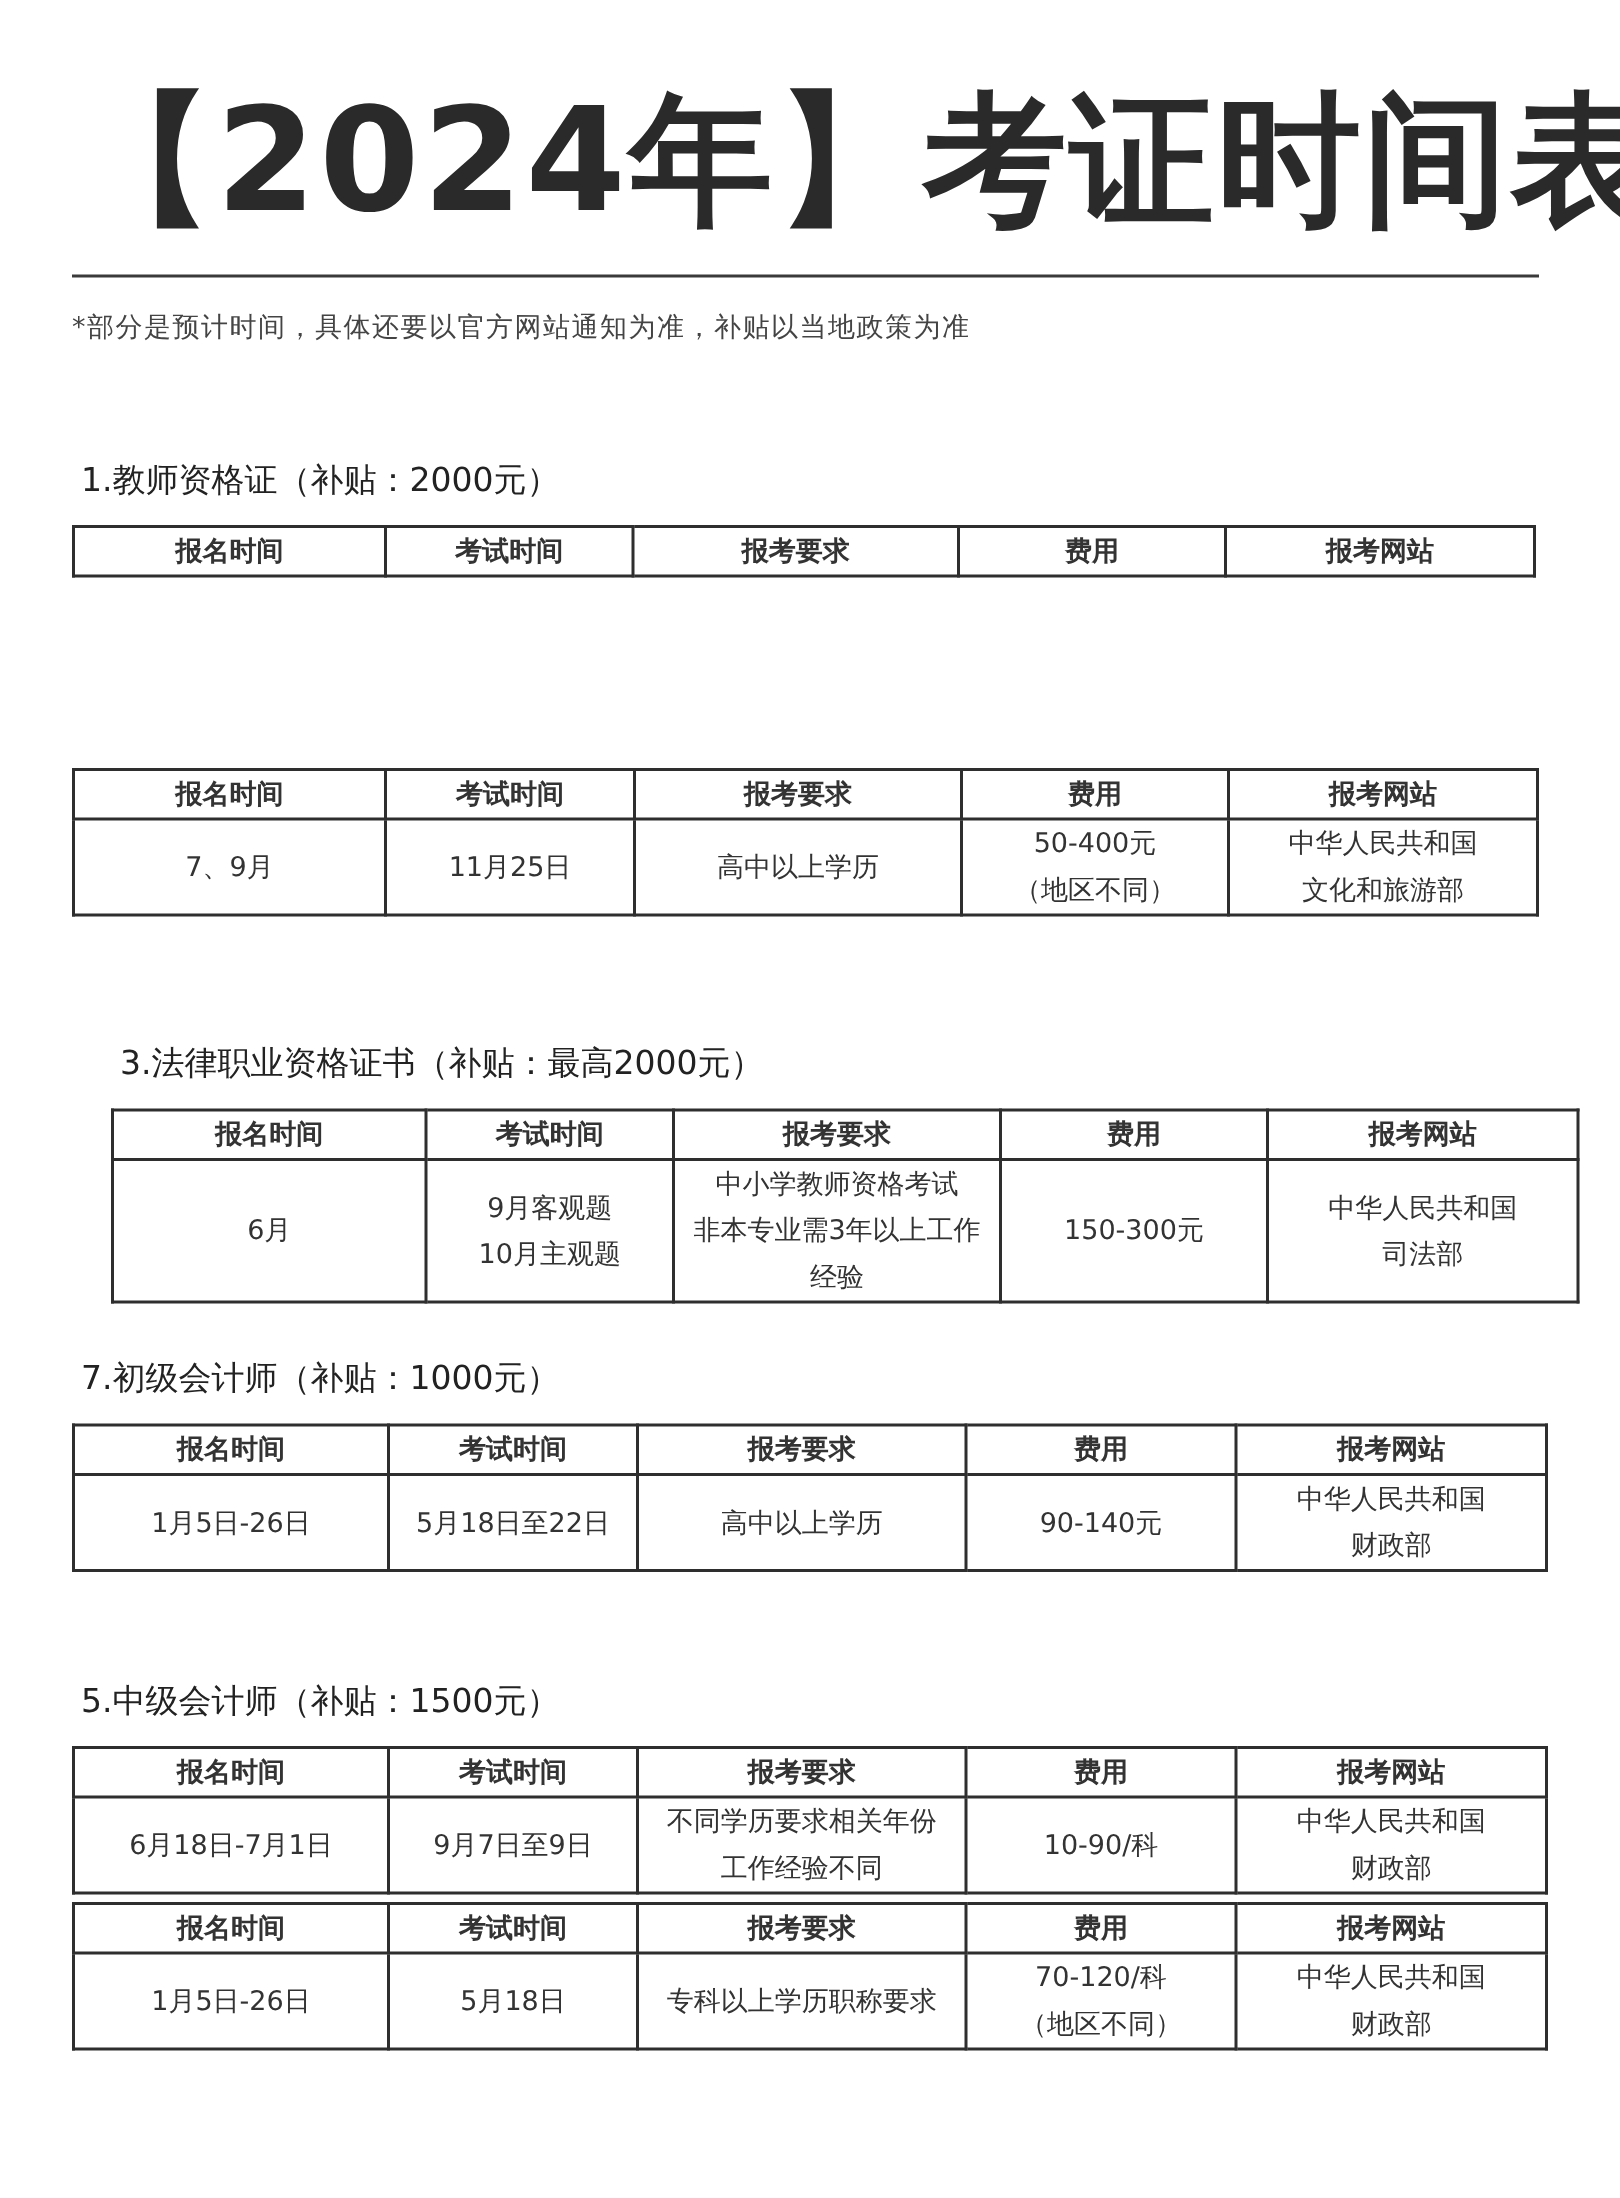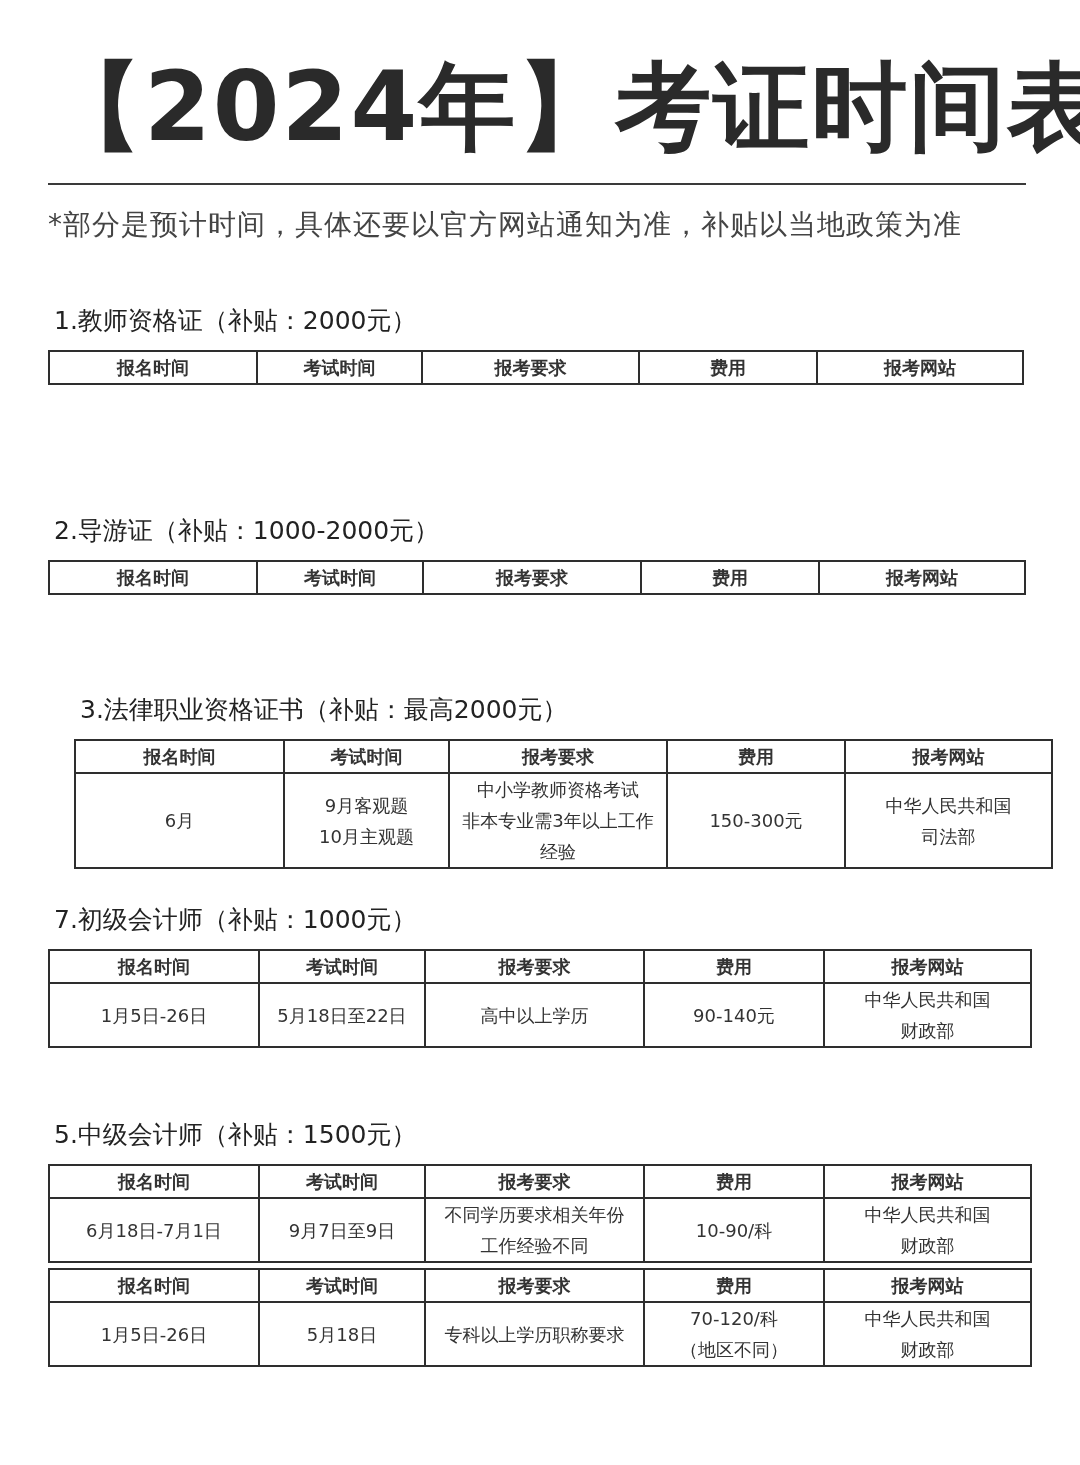--- a/index.html
+++ b/index.html
@@ -12,27 +12,27 @@
     position: absolute; left: 46px; top: 52px;
     font-size: 96px; font-weight: bold; letter-spacing: 2px;
     color: #2a2a2a; white-space: nowrap; line-height: 110px;
   }
   .divider {
     position: absolute; left: 48px; top: 183px; width: 978px; height: 2px;
     background: #3a3a3a;
   }
   .note {
     position: absolute; left: 48px; top: 206px;
-    font-size: 28px; color: #444; white-space: nowrap; letter-spacing: 1px;
+    font-size: 18px; color: #444; white-space: nowrap; letter-spacing: 1px;
   }
   .section {
     position: absolute; left: 48px;
   }
   .section-title {
-    font-size: 25px; color: #222; margin: 0 0 10px 6px; white-space: nowrap; height: 38px; line-height: 38px;
+    font-size: 22px; color: #222; margin: 0 0 10px 6px; white-space: nowrap; height: 38px; line-height: 38px;
   }
   table {
     border-collapse: collapse; table-layout: fixed;
     font-size: 18px; color: #333;
   }
   th, td {
     border: 2px solid #2e2e2e; text-align: center; vertical-align: middle;
     padding: 0 4px; line-height: 31px;
   }
   th { font-weight: bold; height: 30px; font-size: 18px; color: #333; }
@@ -61,36 +61,44 @@
       <th>考试时间</th>
       <th>报考要求</th>
       <th>费用</th>
       <th>报考网站</th>
     </tr>
   </tbody>
     </table>
 </div>
 
 <div class="section" style="top:512px;">
-  <div class="section-title">2.导游证（补贴：1000-2000元）</div>
   <table style="width:976px;">
     <colgroup>
         <col style="width:208px">
         <col style="width:166px">
         <col style="width:218px">
         <col style="width:178px">
         <col style="width:206px">
       </colgroup>
     <tbody>
         <tr>
       <th>报名时间</th>
       <th>考试时间</th>
       <th>报考要求</th>
       <th>费用</th>
       <th>报考网站</th>
+    </tr>
+    <tr style="height:62px;">
+      <td>7、9月</td>
+      <td>11月25日</td>
+      <td>高中以上学历</td>
+      <td>50-400元
+（地区不同）</td>
+      <td>中华人民共和国
+文化和旅游部</td>
     </tr>
   </tbody>
     </table>
 </div>
 
 <div class="section" style="top:691px;padding-left:26px;">
   <div class="section-title">3.法律职业资格证书（补贴：最高2000元）</div>
   <table style="width:977px;">
     <colgroup>
         <col style="width:209px">

